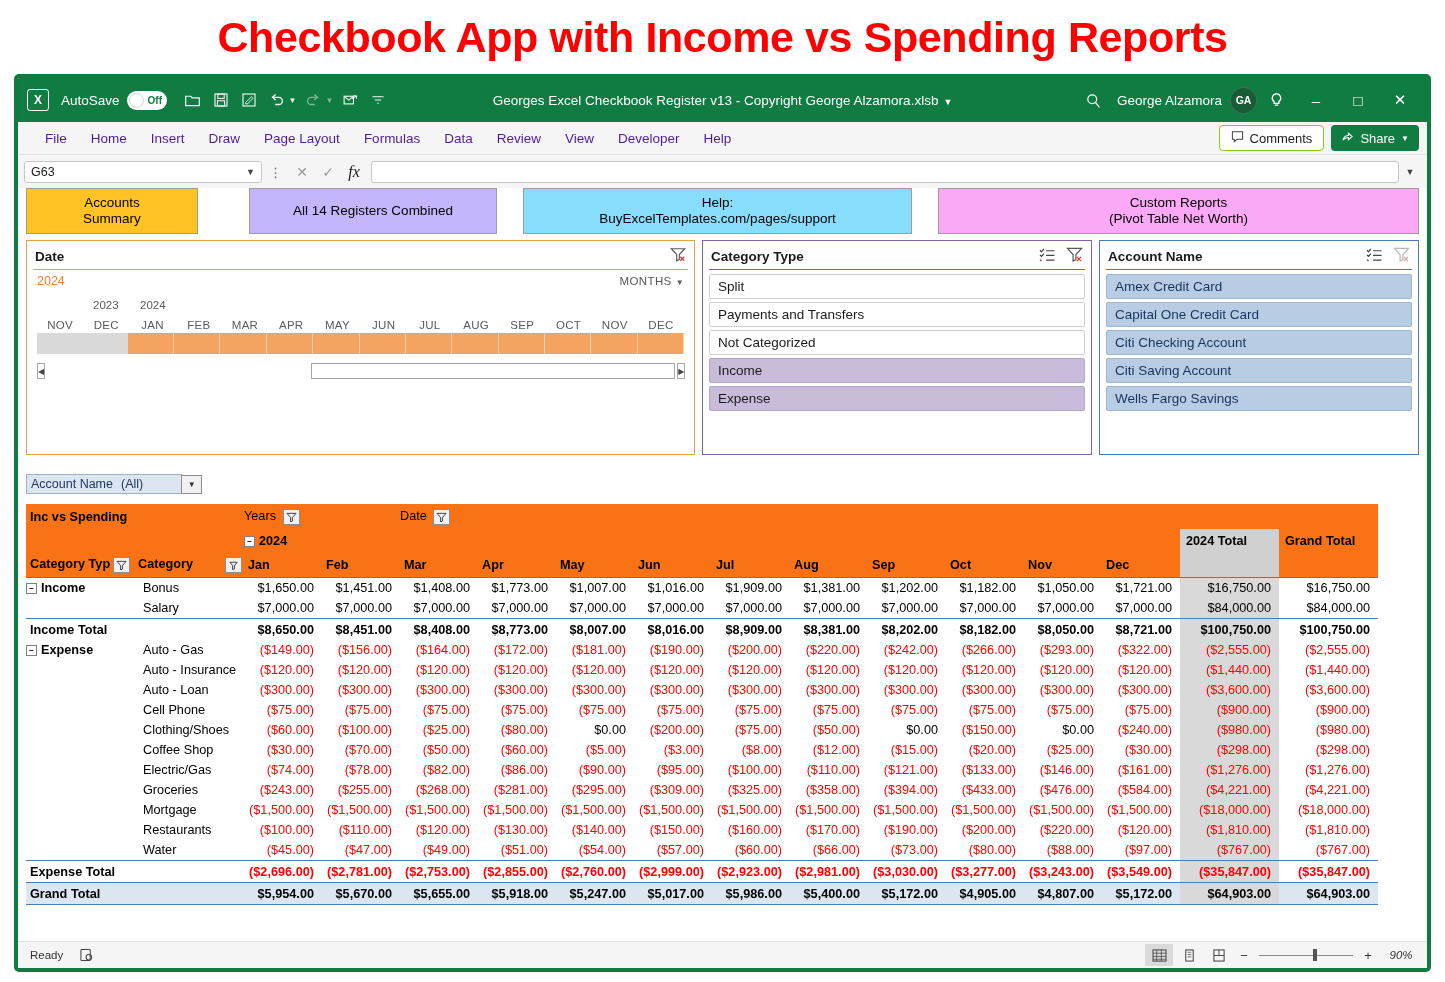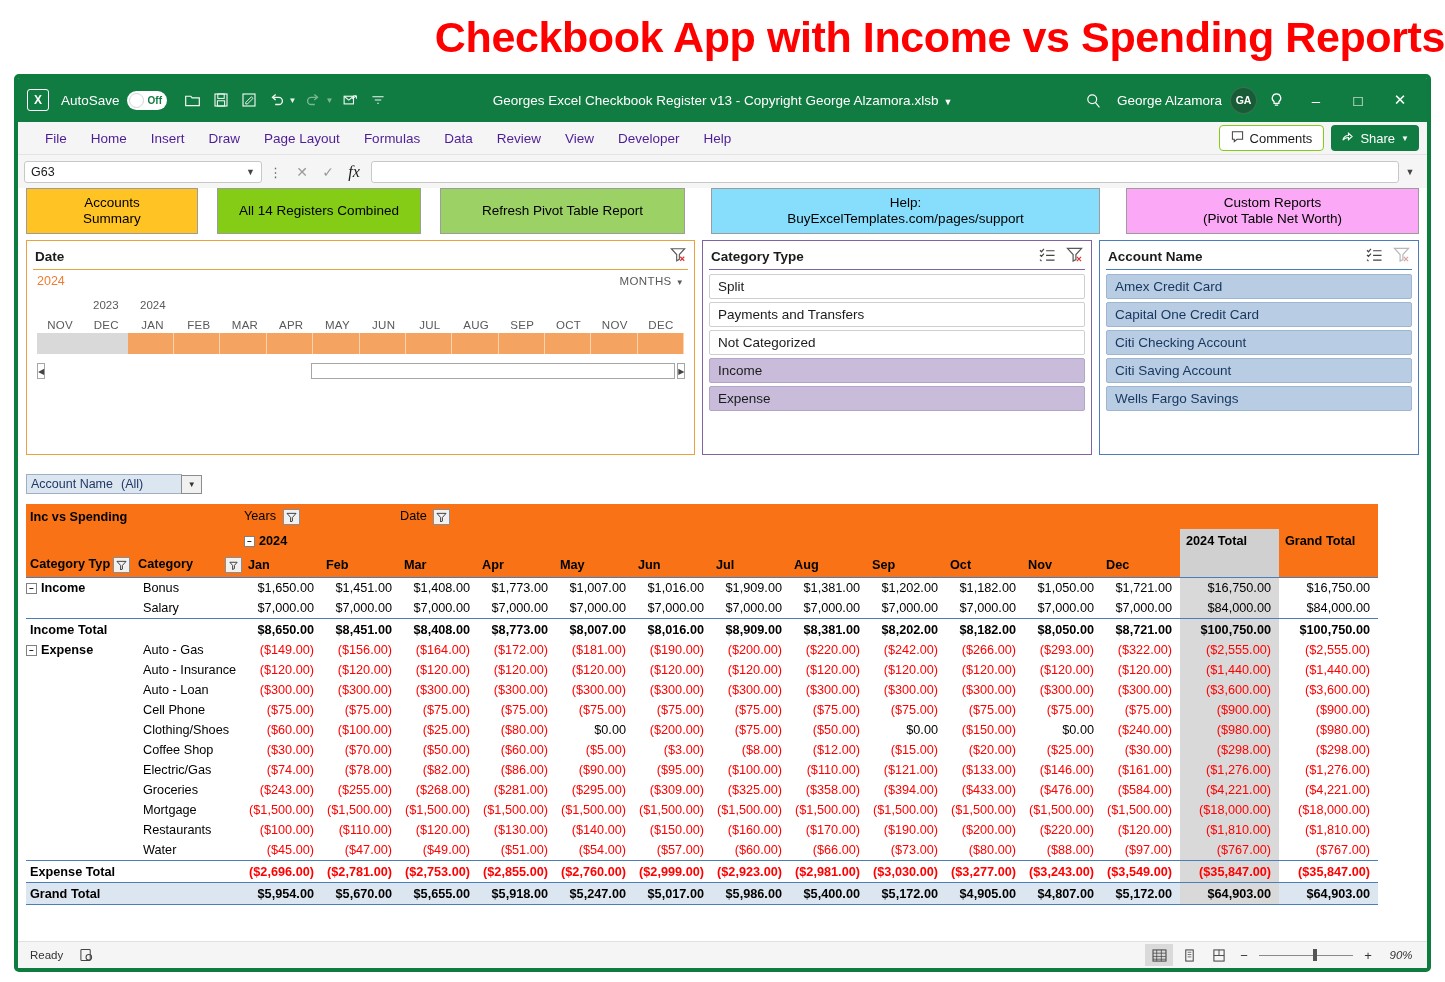--- a/index.html
+++ b/index.html
@@ -3,21 +3,21 @@
 <meta charset="utf-8">
 <style>
   html,body{margin:0;padding:0;}
   body{
     width:1445px;height:982px;background:#ffffff;overflow:hidden;
     font-family:"Liberation Sans",sans-serif;
     -webkit-font-smoothing:antialiased;
   }
   
   #banner{
-    height:74px;display:flex;align-items:center;justify-content:flex-end;
+    height:74px;display:flex;align-items:center;justify-content:center;
     background:#ffffff;
   }
   #banner-title{
     color:#FF0000;font-size:43px;font-weight:bold;letter-spacing:-0.4px;
     font-family:"Liberation Sans",sans-serif;white-space:nowrap;
   }
   
   #excel-window{
     position:absolute;left:14px;top:74px;width:1417px;height:898px;
     border:4px solid #0E7C3F;border-radius:5px;background:#ffffff;
@@ -114,21 +114,21 @@
   
   #navbuttons{
     position:absolute;left:8px;top:0px;right:8px;height:46px;display:flex;gap:19px;
   }
   .navbtn{
     border:1px solid #9c9c9c;display:flex;flex-direction:column;align-items:center;
     justify-content:center;font-size:13.5px;color:#000;text-align:center;line-height:1.22;
     box-sizing:border-box;
   }
   .navbtn.b1{width:172px;background:#FFC324;}
-  .navbtn.b2{width:204px;background:#84cc16;}
+  .navbtn.b2{width:248px;background:#c4b5fd;margin-left:32px;}
   .navbtn.b3{width:245px;background:#9BD165;}
   .navbtn.b4{width:389px;background:#87DEFC;margin-left:7px;}
   .navbtn.b5{flex:1;background:#FBA8F6;margin-left:7px;}
   
   #slicers{position:absolute;left:8px;top:52px;right:8px;height:215px;display:flex;}
   .slicer{
     background:#ffffff;box-sizing:border-box;position:relative;
   }
   #timeline-slicer{width:669px;border:1px solid #E8A33D;}
   #cat-slicer{width:390px;margin-left:7px;border:1px solid #8064A2;}
@@ -373,23 +373,20 @@
 
   <div id="sheet">
 
     <div id="navbuttons">
       <div class="navbtn b1">
         <span>Accounts</span>
         <span>Summary</span>
       </div>
       <div class="navbtn b2">
         <span>All 14 Registers Combined</span>
-      </div>
-      <div class="navbtn b3">
-        <span>Refresh Pivot Table Report</span>
       </div>
       <div class="navbtn b4">
         <span>Help:</span>
         <span>BuyExcelTemplates.com/pages/support</span>
       </div>
       <div class="navbtn b5">
         <span>Custom Reports</span>
         <span>(Pivot Table Net Worth)</span>
       </div>
     </div>

